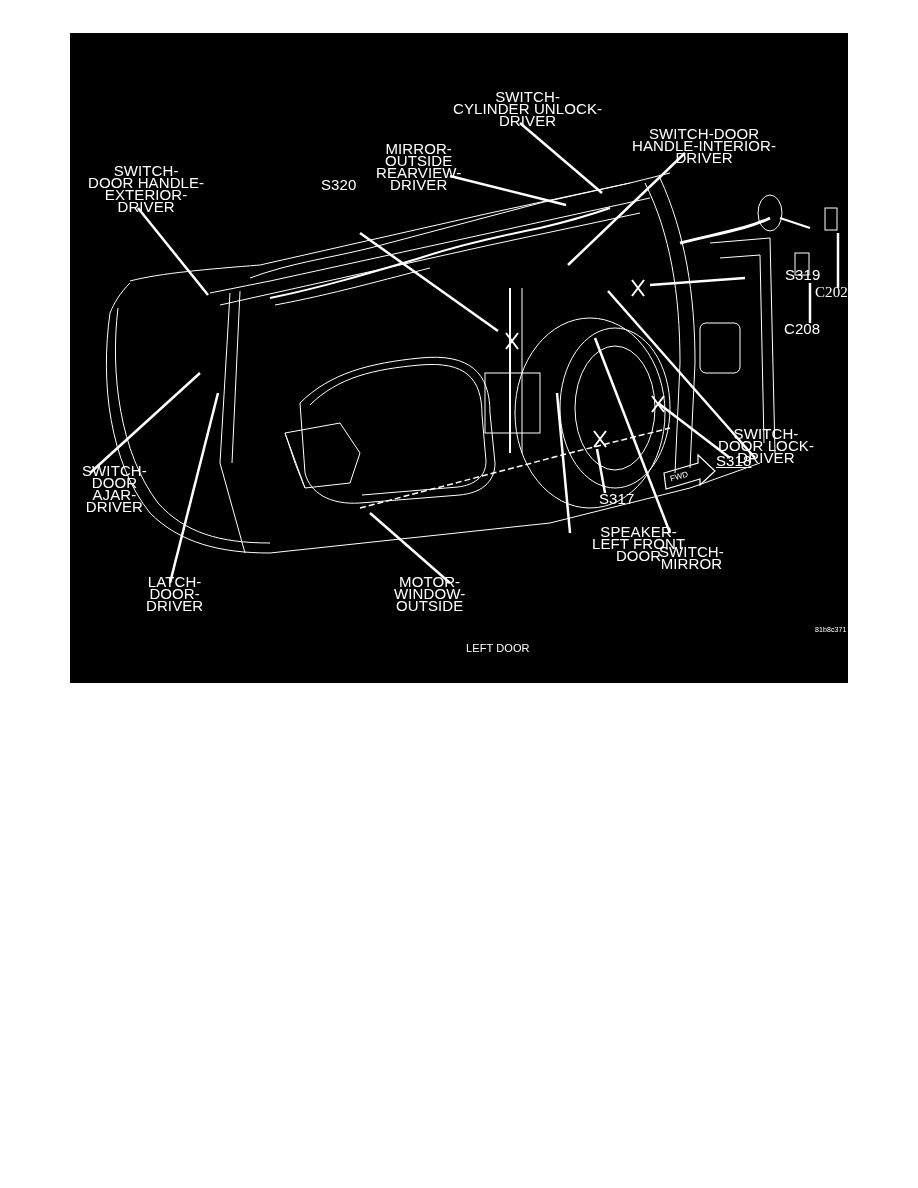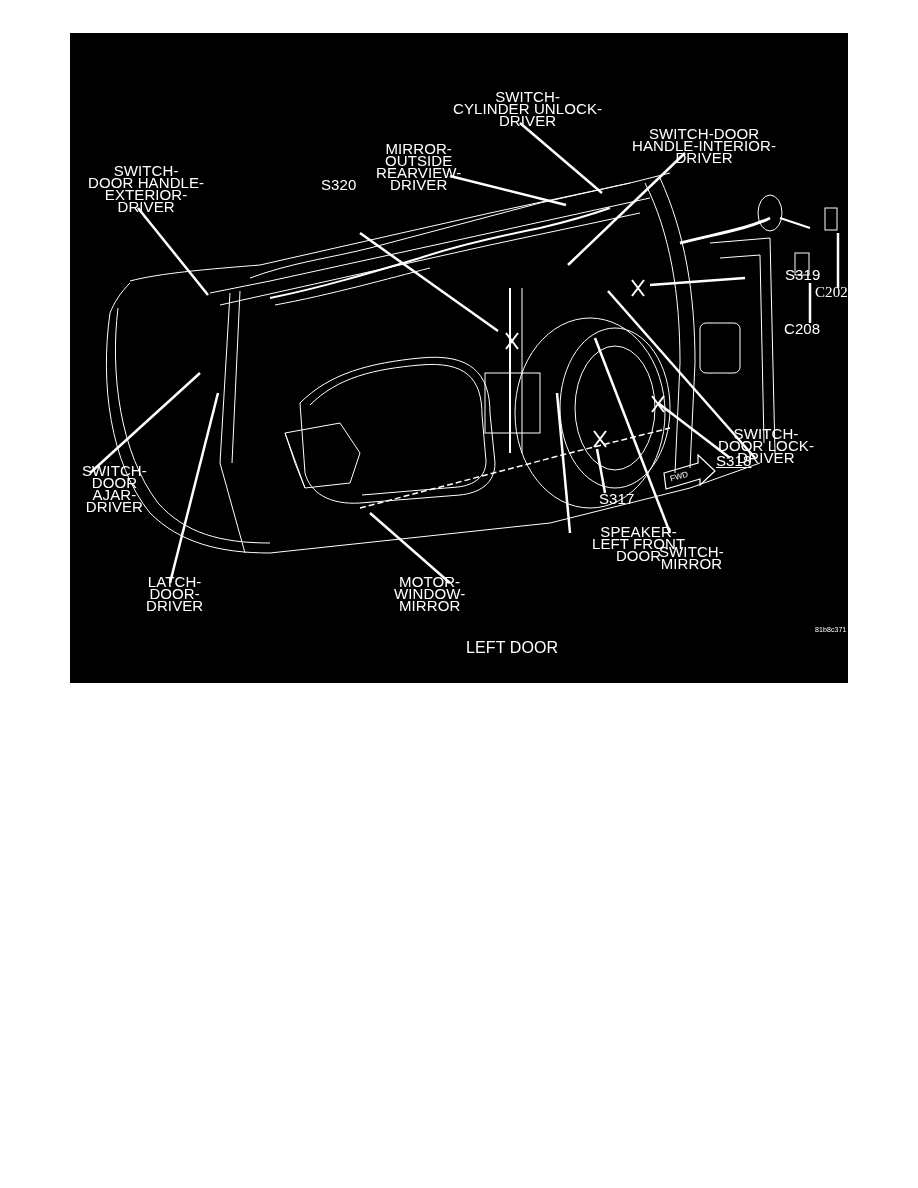--- a/index.html
+++ b/index.html
@@ -1,21 +1,21 @@
 <!DOCTYPE html>
 <html><head>
 <meta charset="utf-8">
 <style>
   html,body{margin:0;padding:0;background:#fff;}
   body{width:918px;height:1188px;position:relative;overflow:hidden;font-family:"Liberation Sans",sans-serif;}
   #panel{position:absolute;left:70px;top:33px;width:778px;height:650px;background:#000;overflow:hidden;}
   #panel svg.art{position:absolute;left:0;top:0;}
   .lbl{position:absolute;color:#fff;font-size:15px;line-height:12px;text-align:center;white-space:pre;letter-spacing:0.1px;}
   .lbl.small{font-size:7px;}
-  .lbl.title{font-size:16px;}
+  .lbl.title{font-size:11px;}
 </style>
 </head>
 <body>
 
 <div id="panel">
   <svg class="art" width="778" height="650" viewBox="0 0 778 650" fill="none" stroke="#fff" stroke-width="1">
 
     <path d="M60 248 C90 240 140 236 190 232 L420 180 L560 150 L600 140"></path>
     <path d="M40 280 C30 350 40 430 80 480 C110 510 150 520 200 520 L480 490 L620 455 L690 430"></path>
     <path d="M48 275 C40 340 50 420 88 470 C115 500 150 510 200 510"></path>
@@ -112,21 +112,21 @@
   <div class="lbl" style="left:529px;top:460px;">S317</div>
   <div class="lbl" style="left:12px;top:432px;">SWITCH-
 DOOR
 AJAR-
 DRIVER</div>
   <div class="lbl" style="left:76px;top:543px;">LATCH-
 DOOR-
 DRIVER</div>
   <div class="lbl" style="left:324px;top:543px;">MOTOR-
 WINDOW-
-MIRROR</div>
+OUTSIDE</div>
   <div class="lbl" style="left:474px;top:493px;margin-left:48px;">SPEAKER-
 LEFT FRONT
 DOOR</div>
   <div class="lbl" style="left:589px;top:513px;">SWITCH-
 MIRROR</div>
 
   <div class="lbl" style="left:600px;top:438px;font-size:8px;transform:rotate(-16deg);color:#fff;">FWD</div>
 
   <div class="lbl small" style="left:745px;top:591px;">81b8c371</div>
   <div class="lbl title" style="left:396px;top:609px;">LEFT DOOR</div>

